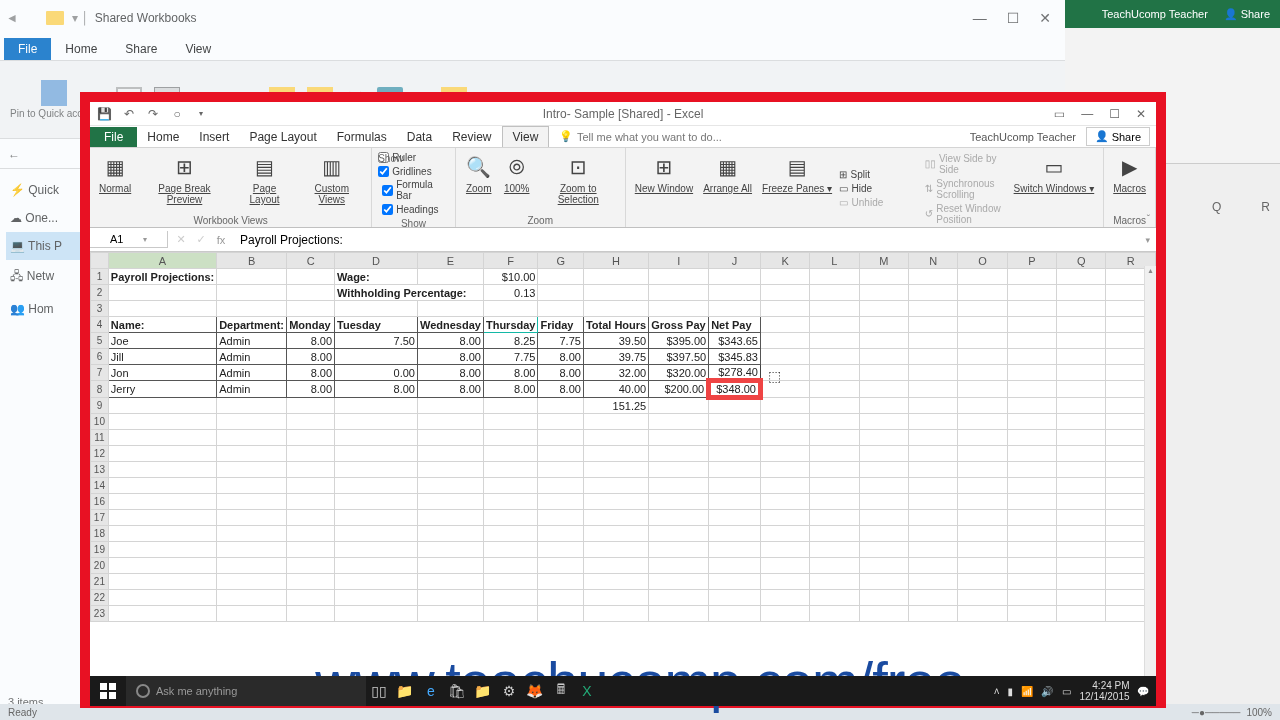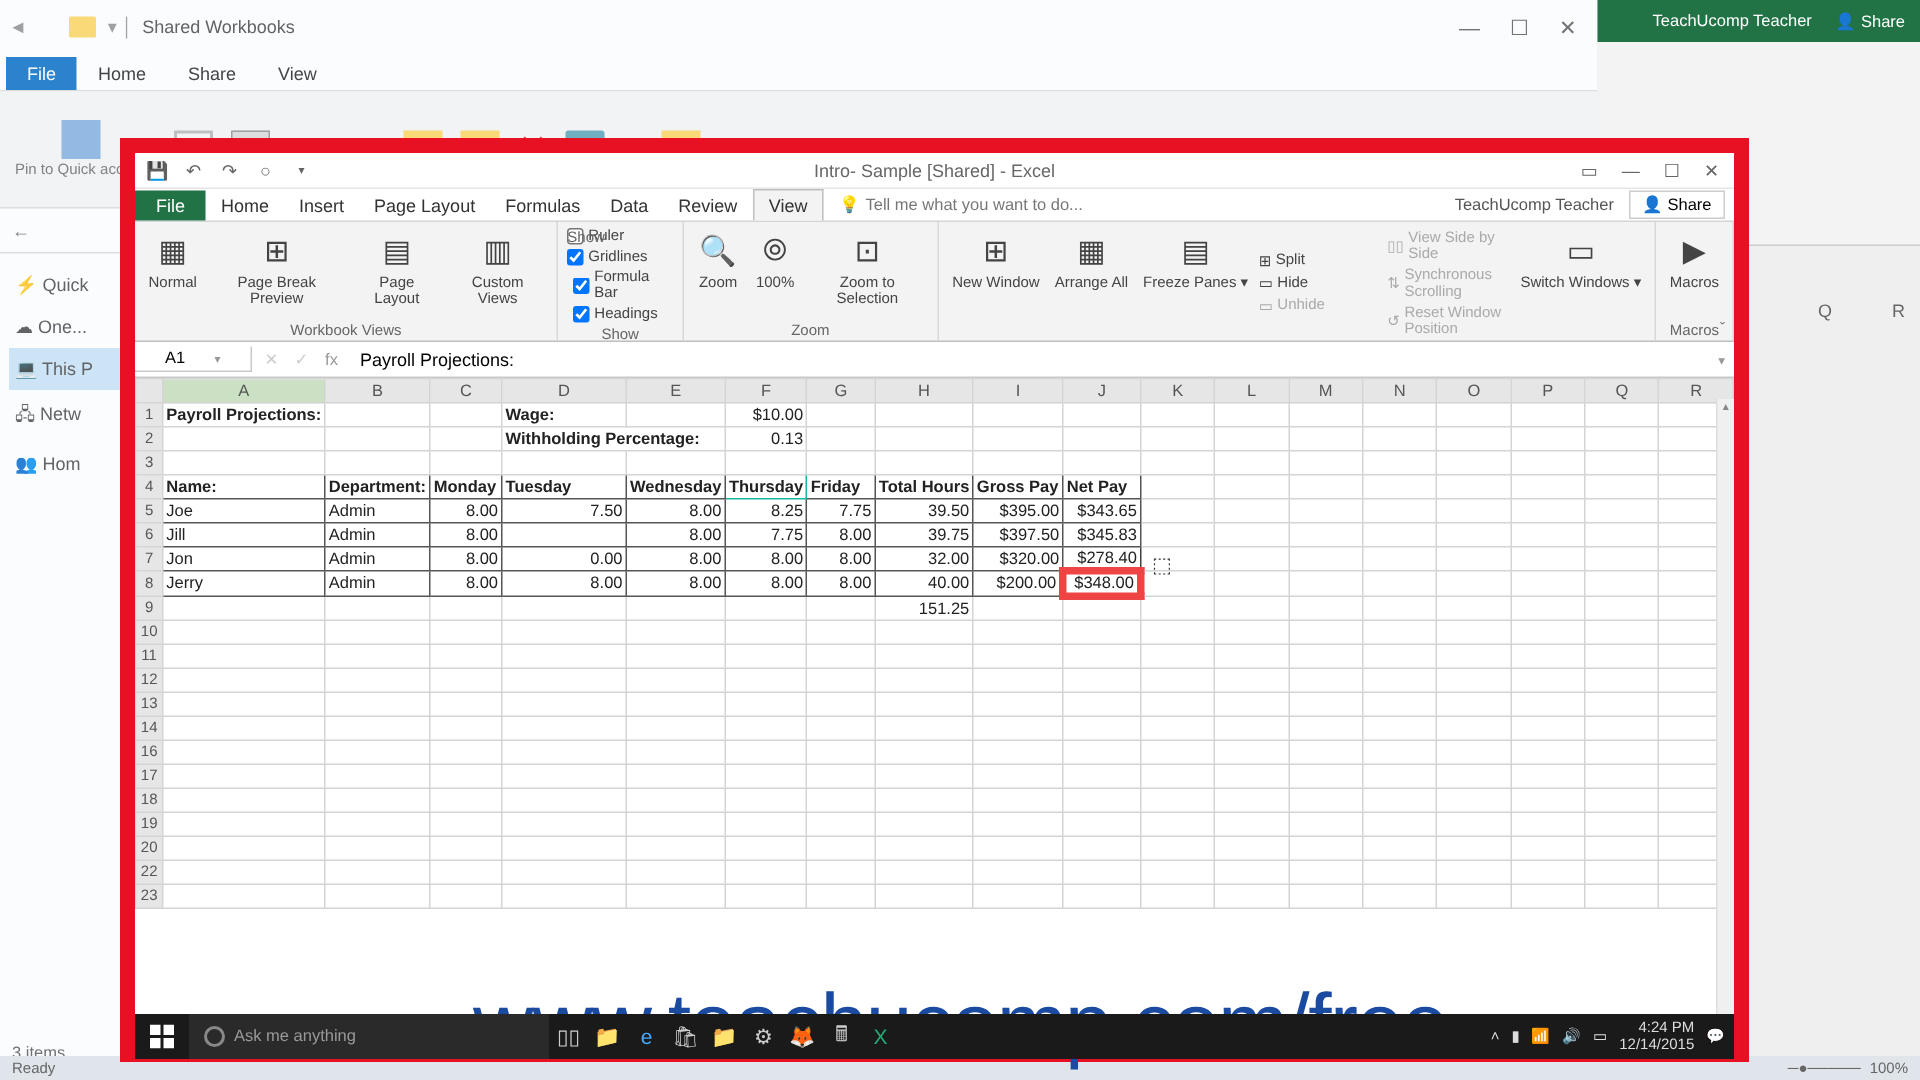--- a/index.html
+++ b/index.html
@@ -45,21 +45,21 @@
 .mmenu .right { margin-left:auto; display:flex; align-items:center; gap:10px; padding-right:6px;}
 .mmenu .share { border:1px solid #ccc; padding:2px 8px; font-size:11px; display:flex; align-items:center; gap:3px;}
 
 
 .mribbon { height: 80px; background: #f3f3f3; border-bottom: 1px solid #c0c0c0; display: flex; font-size: 10px; color: #444; position:relative;}
 .rgroup { border-right: 1px solid #d8d8d8; padding: 3px 6px 1px; display:flex; flex-direction:column; }
 .rgroup .label { text-align:center; font-size:10px; color:#666; margin-top:auto; padding-top:2px;}
 .rgroup .btns { display:flex; gap:4px; flex:1;}
 .rbtn { display:flex; flex-direction:column; align-items:center; justify-content:flex-start; padding:2px 3px; gap:2px; }
 .rbtn .ico-lg { width:28px; height:28px; display:flex; align-items:center; justify-content:center; font-size:20px;}
-.rbtn .lbl { font-size:10px; text-align:center; line-height:1.1; }
+.rbtn .lbl { font-size:10px; text-align:center; line-height:1.1;text-decoration:underline; }
 .rcheck { display:flex; align-items:center; gap:3px; font-size:10px; padding:1px 0;}
 .rcheck input { width:11px; height:11px; }
 .rvert { display:flex; flex-direction:column; gap:1px; justify-content:center; flex:1;}
 
 
 .fbar { height: 24px; display: flex; align-items: center; border-bottom: 1px solid #c9c9c9; font-size: 12px; }
 .namebox { width: 78px; border: 1px solid #c9c9c9; border-top:none; border-left:none; padding: 2px 20px; font-size:11px; display:flex; align-items:center;}
 .namebox::after { content:'▾'; margin-left:auto; font-size:8px; color:#999;}
 .fbtns { display:flex; gap:2px; padding:0 4px; align-items:center; color:#999;}
 .fbtn { width:18px; text-align:center; font-size:11px;}
@@ -767,20 +767,41 @@
             <td></td>
             <td></td>
             <td></td>
             <td></td>
             <td></td>
             <td></td>
             <td></td>
             <td></td>
           </tr>
           <tr>
+            <th class="rowhead">21</th>
+            <td></td>
+            <td></td>
+            <td></td>
+            <td></td>
+            <td></td>
+            <td></td>
+            <td></td>
+            <td></td>
+            <td></td>
+            <td></td>
+            <td></td>
+            <td></td>
+            <td></td>
+            <td></td>
+            <td></td>
+            <td></td>
+            <td></td>
+            <td></td>
+          </tr>
+          <tr>
             <th class="rowhead">22</th>
             <td></td>
             <td></td>
             <td></td>
             <td></td>
             <td></td>
             <td></td>
             <td></td>
             <td></td>
             <td></td>

